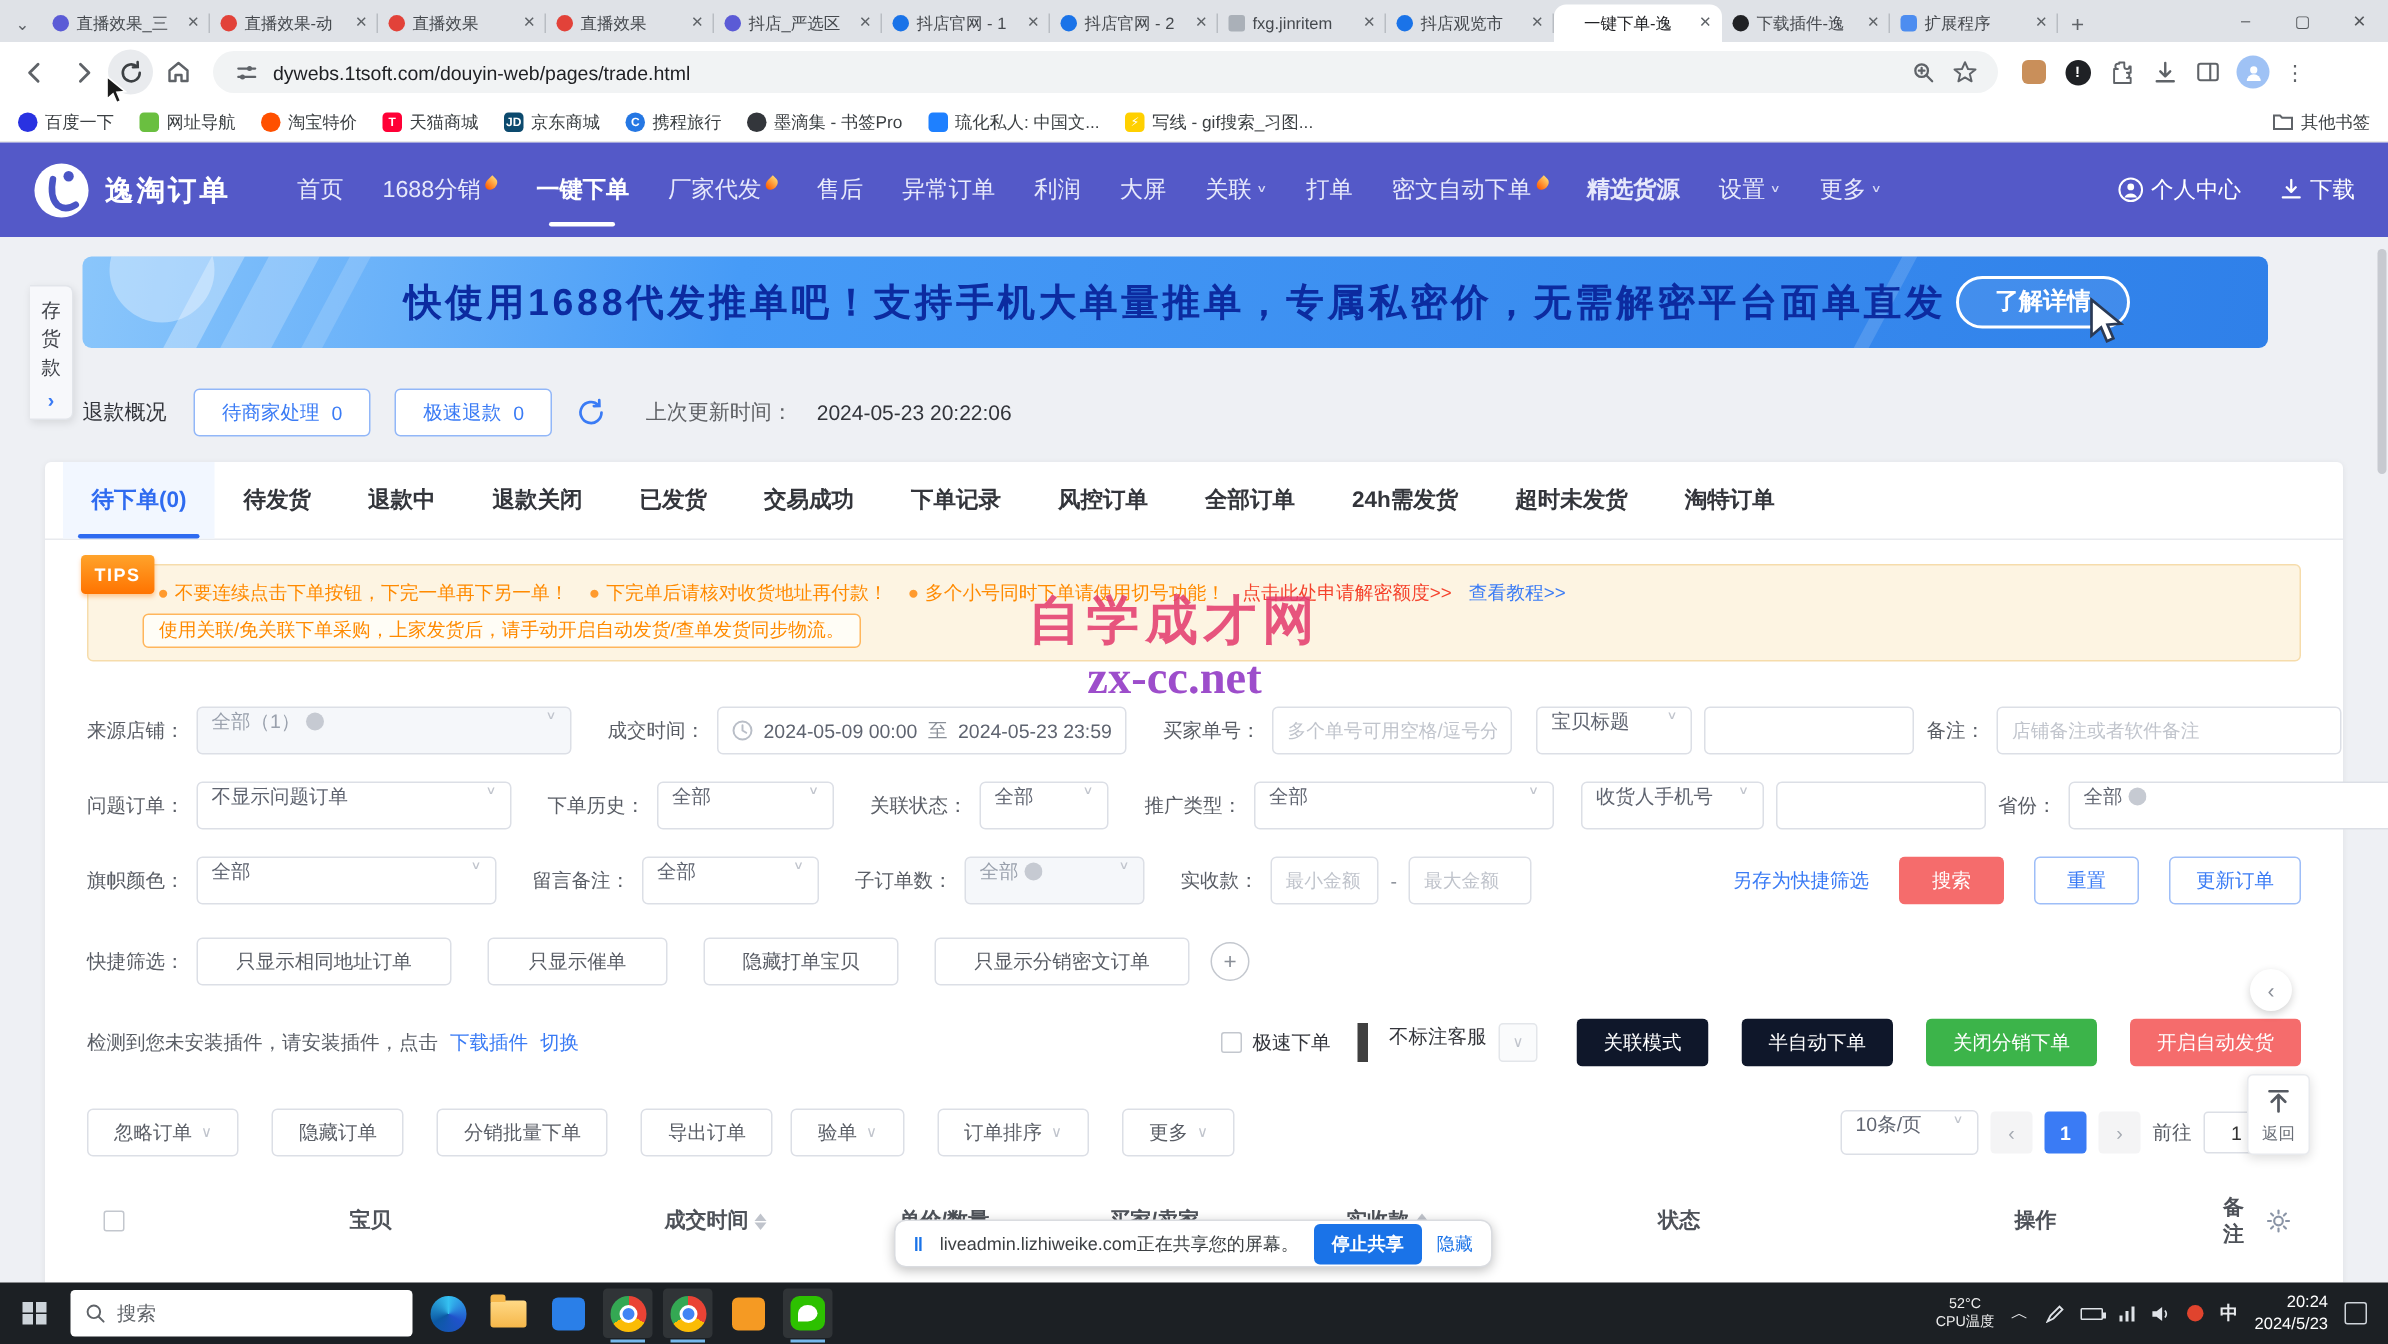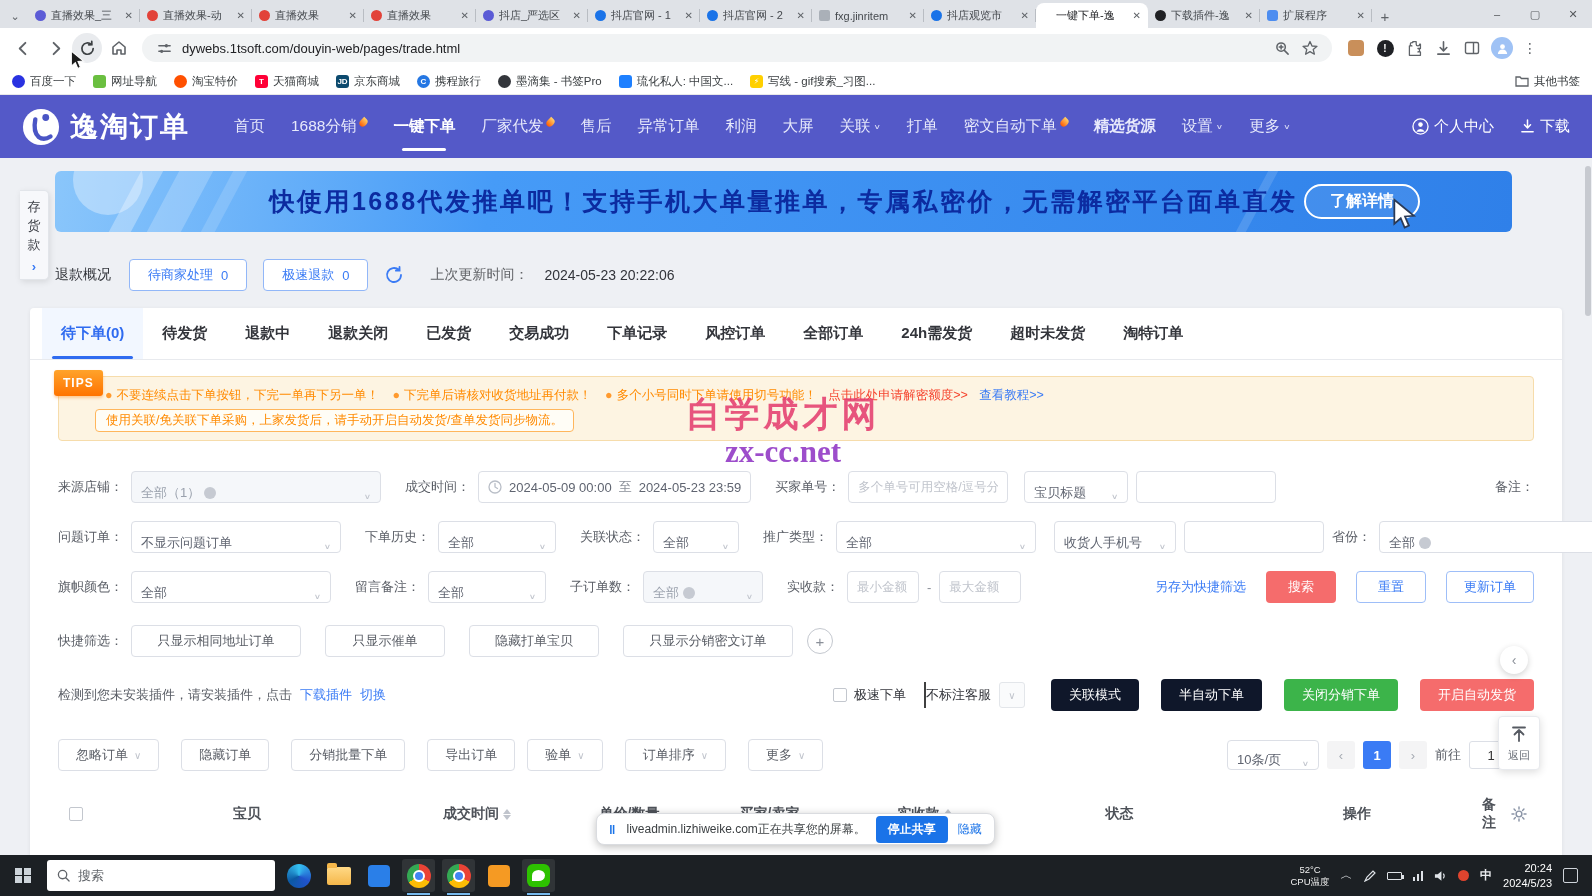--- a/index.html
+++ b/index.html
@@ -39,21 +39,21 @@
   
   .bookmarks{position:absolute;top:68px;left:0;right:0;height:27px;background:#fff;border-bottom:1px solid #e8e8e8;
     display:flex;align-items:center;padding:0 12px;gap:17px;font-size:11.5px;color:#3c4043;white-space:nowrap}
   .bm{display:flex;align-items:center;gap:5px}
   .bmic{width:13px;height:13px;border-radius:3px;flex:none;display:flex;align-items:center;justify-content:center;color:#fff;font-size:8px;font-weight:700}
   .otherbm{margin-left:auto;display:flex;align-items:center;gap:5px}
 
   
   .apphdr{position:absolute;top:95px;left:0;right:0;height:63px;background:#5459c8;display:flex;align-items:center;padding:0 22px;color:#fff}
   .logo{display:flex;align-items:center;gap:10px;flex:none}
-  .logotxt{font-size:28px;font-weight:800;letter-spacing:2px}
+  .logotxt{font-size:19px;font-weight:800;letter-spacing:2px}
   .mainnav{display:flex;align-items:center;gap:26px;margin-left:44px;font-size:15.5px;color:#e7e9fb;white-space:nowrap}
   .nitem{position:relative;display:flex;align-items:center;gap:3px}
   .nitem.active{font-weight:800;color:#fff}
   .nitem.active::after{content:"";position:absolute;left:50%;transform:translateX(-50%);bottom:-14px;width:44px;height:3px;background:#fff;border-radius:2px}
   .fire{display:inline-block;width:7px;height:9px;background:linear-gradient(#ffd36b,#ff5a00);border-radius:0 50% 50% 50%;transform:rotate(45deg);margin:-8px 0 0 1px}
   .caretw{font-size:10px;transform:scaleY(.7);opacity:.9}
   .hdr-right{margin-left:auto;display:flex;align-items:center;gap:26px;font-size:15px;white-space:nowrap}
   .hdr-right .it{display:flex;align-items:center;gap:5px}
 
   
@@ -93,21 +93,21 @@
   .lnk-blue{color:#3a7bf5;margin-left:8px}
   .tippill{display:inline-block;border:1px solid #ffb65c;border-radius:4px;padding:0 10px;background:#fffdf6;line-height:1.7;margin-top:2px}
 
   .watermark{position:absolute;top:236px;left:608px;width:350px;text-align:center;z-index:6;pointer-events:none;line-height:1.15}
   .wm1{font-size:35px;font-weight:800;color:rgba(228,62,110,.88);letter-spacing:4px}
   .wm2{font-size:31px;font-weight:700;color:rgba(143,52,196,.88);font-family:"Liberation Serif","DejaVu Serif",serif}
 
   .frow{display:flex;align-items:center;padding:0 28px;gap:8px;font-size:13px;color:#5a5e66;white-space:nowrap}
   .mt30{margin-top:30px}.mt18{margin-top:18px}.mt22{margin-top:22px}.mt28{margin-top:28px}
   .flabel{color:#5a5e66;flex:none}
-  .sel{height:32px;border:1px solid #dcdfe6;border-radius:4px;background:#fff;display:flex;align-items:flex-end;
+  .sel{height:32px;border:1px solid #dcdfe6;border-radius:4px;background:#fff;display:flex;align-items:flex-start;
     justify-content:space-between;padding:0 9px;color:#5f6470;gap:6px;flex:none}
   .sel .cv{overflow:hidden;text-overflow:ellipsis}
   .sel .caret{color:#c0c4cc;font-size:10px;transform:scaleY(.75);flex:none}
   .sel.gray{background:#f5f7fa;color:#9aa1ad}
   .gdot{display:inline-block;width:12px;height:12px;border-radius:50%;background:#c6cad2;vertical-align:-2px;margin-left:4px}
   .inp{height:32px;border:1px solid #dcdfe6;border-radius:4px;background:#fff;padding:0 9px;font-size:12.5px;color:#333;
     font-family:inherit;outline:none;flex:none}
   .inp::placeholder{color:#c0c4cc}
   .datebox{height:32px;border:1px solid #dcdfe6;border-radius:4px;background:#fff;display:flex;align-items:center;gap:7px;padding:0 9px;color:#5f6470;flex:none}
   .pushR{margin-left:auto}
@@ -116,21 +116,21 @@
     padding:0 17px;border:1px solid transparent;white-space:nowrap;flex:none}
   .btn-red{background:#f56c6c;color:#fff}
   .btn-outline{background:#fff;border-color:#9ebef8;color:#3a7bf5}
   .btn-plain{background:#fff;border-color:#dcdfe6;color:#5a5e66}
   .btn-blue{background:#0f172a;color:#fff}
   .btn-green{background:#3cb44a;color:#fff}
   .lnk{color:#3a7bf5}
   .pluscirc{width:26px;height:26px;border-radius:50%;border:1px solid #c4c8cf;color:#8a8f98;display:flex;align-items:center;justify-content:center;font-size:15px;margin-left:6px}
 
   .cb{width:14px;height:14px;border:1px solid #c3c7ce;border-radius:2px;background:#fff;flex:none}
-  .nomark{display:flex;align-items:center;gap:8px;color:#33353b;border-left:2px solid #404040}
+  .nomark{display:flex;gap:8px;color:#33353b;padding-left:14px;border-left:7px solid #404040}
   .minicaret{width:26px;height:26px;border:1px solid #e3e6ea;border-radius:3px;background:#fafbfc;color:#c0c4cc;display:flex;align-items:center;justify-content:center;font-size:10px}
 
   .pg{display:flex;align-items:center;gap:8px;margin-left:auto;color:#5a5e66}
   .pgsize{width:92px;height:30px}
   .pgbox{min-width:28px;height:28px;border-radius:3px;background:#f4f4f5;color:#a6abb3;display:flex;align-items:center;justify-content:center;font-size:13px}
   .pgbox.active{background:#3a7bf5;color:#fff;font-weight:700}
   .pg-goto{width:44px;height:28px;border:1px solid #dcdfe6;border-radius:3px;text-align:center;font-size:13px;color:#333;outline:none}
 
   .thead{display:flex;align-items:center;margin-top:24px;padding:0 20px;height:38px;font-size:14px;font-weight:700;color:#4e5259}
   .th{display:flex;align-items:center;justify-content:center;gap:4px}
@@ -549,20 +549,21 @@
             <span>2024-05-23 23:59</span>
         </span>
         <span class="flabel" style="margin-left:16px">买家单号：</span>
         <input class="inp" style="width: 160px;" placeholder="多个单号可用空格/逗号分隔">
         <span class="sel" style="width:104px;margin-left:8px">
             <span class="cv">宝贝标题</span>
             <span class="caret">∨</span>
           </span>
         <input class="inp" style="width: 140px;">
         <span class="flabel pushR">备注：</span>
+        <input class="inp" style="width: 230px;" placeholder="店铺备注或者软件备注">
       </div>
 
       <div class="frow mt18">
         <span class="flabel">问题订单：</span>
         <span class="sel" style="width:210px">
             <span class="cv">不显示问题订单</span>
             <span class="caret">∨</span>
           </span>
         <span class="flabel" style="margin-left:16px">下单历史：</span>
         <span class="sel" style="width:118px">

